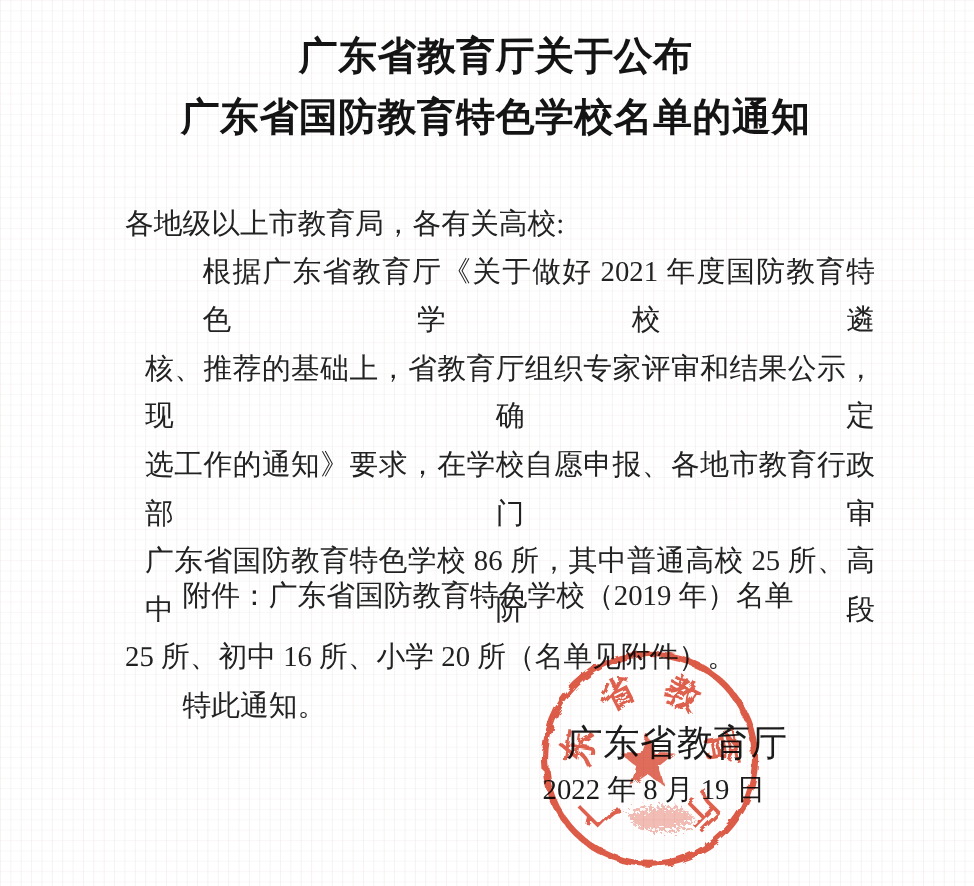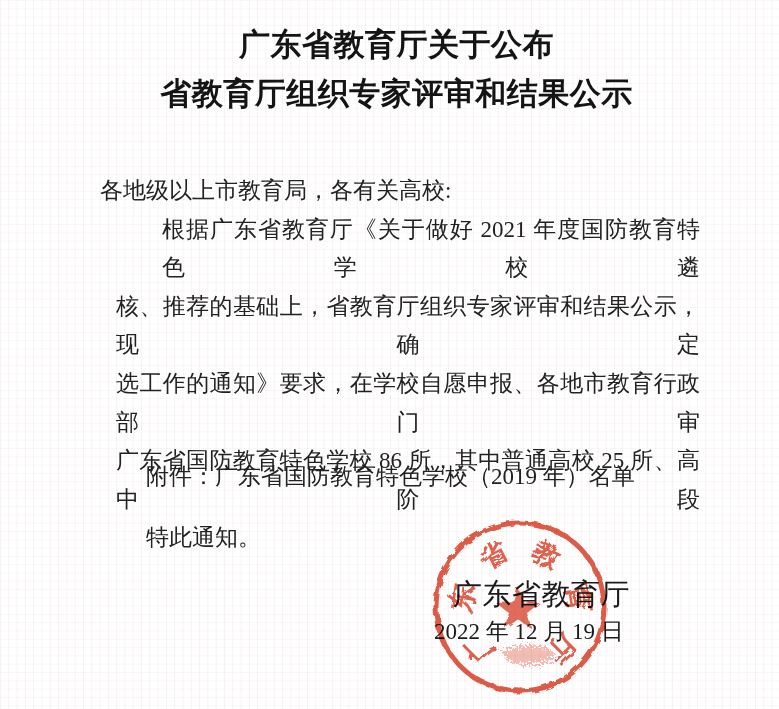--- a/index.html
+++ b/index.html
@@ -20,21 +20,21 @@
   
   .title{
     position:absolute;top:20px;left:14px;width:765px;
     text-align:center;
     font-weight:bold;color:#141414;
     font-size:31px;line-height:49px;
     letter-spacing:0.5px;
   }
   
   .body{
-    position:absolute;top:172px;left:100px;width:600px;
+    position:absolute;top:160px;left:100px;width:600px;
     font-size:23px;line-height:38.6px;color:#222;
   }
   .line{white-space:nowrap;}
   .line.full{white-space:normal;text-align:justify;text-align-last:justify;margin-left:16px;}
   .line.indent{padding-left:46px;}
   .attachment{
     position:absolute;top:461px;left:146px;
     font-size:23px;color:#222;white-space:nowrap;
   }
   .issuer{
@@ -59,37 +59,38 @@
     text-anchor:middle;
   }
 </style>
 </head>
 <body>
 
 <div class="page">
 
   <header class="title">
     <div class="title-line">广东省教育厅关于公布</div>
-    <div class="title-line">省教育厅组织专家评审和结果公示</div>
+    <div class="title-line">广东省国防教育特色学校名单的通知</div>
   </header>
 
   <main class="body">
     <div class="line">各地级以上市教育局，各有关高校:</div>
     <div class="line full indent">根据广东省教育厅《关于做好 2021 年度国防教育特色学校遴</div>
     <div class="line full">核、推荐的基础上，省教育厅组织专家评审和结果公示，现确定</div>
     <div class="line full">选工作的通知》要求，在学校自愿申报、各地市教育行政部门审</div>
     <div class="line full">广东省国防教育特色学校 86 所，其中普通高校 25 所、高中阶段</div>
+    <div class="line">25 所、初中 16 所、小学 20 所（名单见附件）。</div>
     <div class="line indent">特此通知。</div>
   </main>
 
   <div class="attachment">附件：广东省国防教育特色学校（2019 年）名单</div>
 
   <div class="issuer">广东省教育厅</div>
 
-  <div class="date">2022 年 12 月 19 日</div>
+  <div class="date">2022 年 8 月 19 日</div>
 
   <svg class="seal" viewBox="-115 -115 230 230" xmlns="http://www.w3.org/2000/svg">
     <defs>
       <filter id="rough" x="-20%" y="-20%" width="140%" height="140%">
         <feTurbulence type="fractalNoise" baseFrequency="0.12" numOctaves="2" seed="7" result="n"></feTurbulence>
         <feDisplacementMap in="SourceGraphic" in2="n" scale="5"></feDisplacementMap>
       </filter>
       <filter id="rough2" x="-50%" y="-50%" width="200%" height="200%">
         <feTurbulence type="fractalNoise" baseFrequency="0.45" numOctaves="2" seed="3" result="n2"></feTurbulence>
         <feDisplacementMap in="SourceGraphic" in2="n2" scale="20"></feDisplacementMap>

